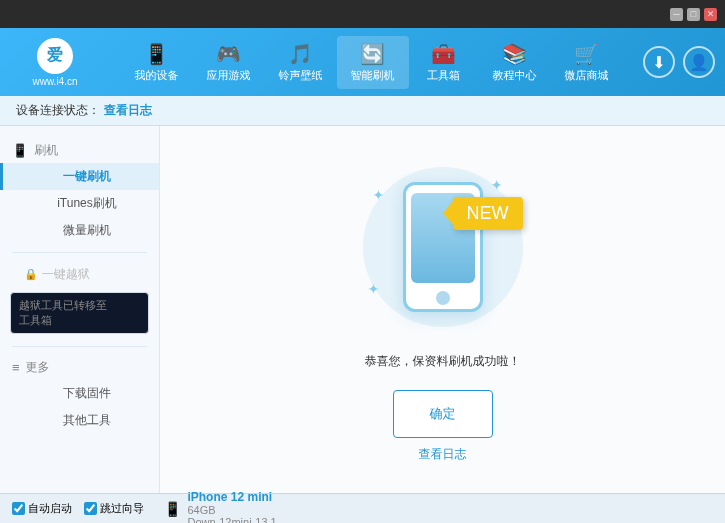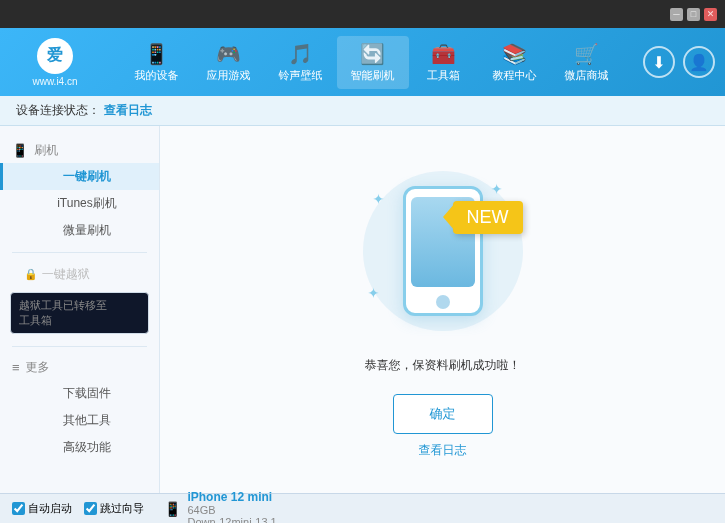--- a/index.html
+++ b/index.html
@@ -272,21 +272,21 @@
 
     .success-message {
       font-size: 12px;
       color: #333;
       margin-bottom: 20px;
       font-weight: 500;
     }
 
     .confirm-btn {
       width: 100px;
-      height: 40px;
+      height: 48px;
       border: 1px solid #2196d4;
       border-radius: 4px;
       background: white;
       color: #2196d4;
       font-size: 13px;
       cursor: pointer;
       margin-bottom: 8px;
       display: flex;
       align-items: center;
       justify-content: center;
@@ -457,23 +457,20 @@
     <div class="sidebar-section">
       <div class="sidebar-section-header">
         <span class="sidebar-section-icon">≡</span>
         <span>更多</span>
       </div>
       <div class="sidebar-item">
         <span>下载固件</span>
       </div>
       <div class="sidebar-item">
         <span>其他工具</span>
-      </div>
-      <div class="sidebar-item">
-        <span>高级功能</span>
       </div>
     </div>
   </div>
 
   <div class="content">
 
     <div class="success-illustration">
 
       <div class="circle-bg"></div>
 

